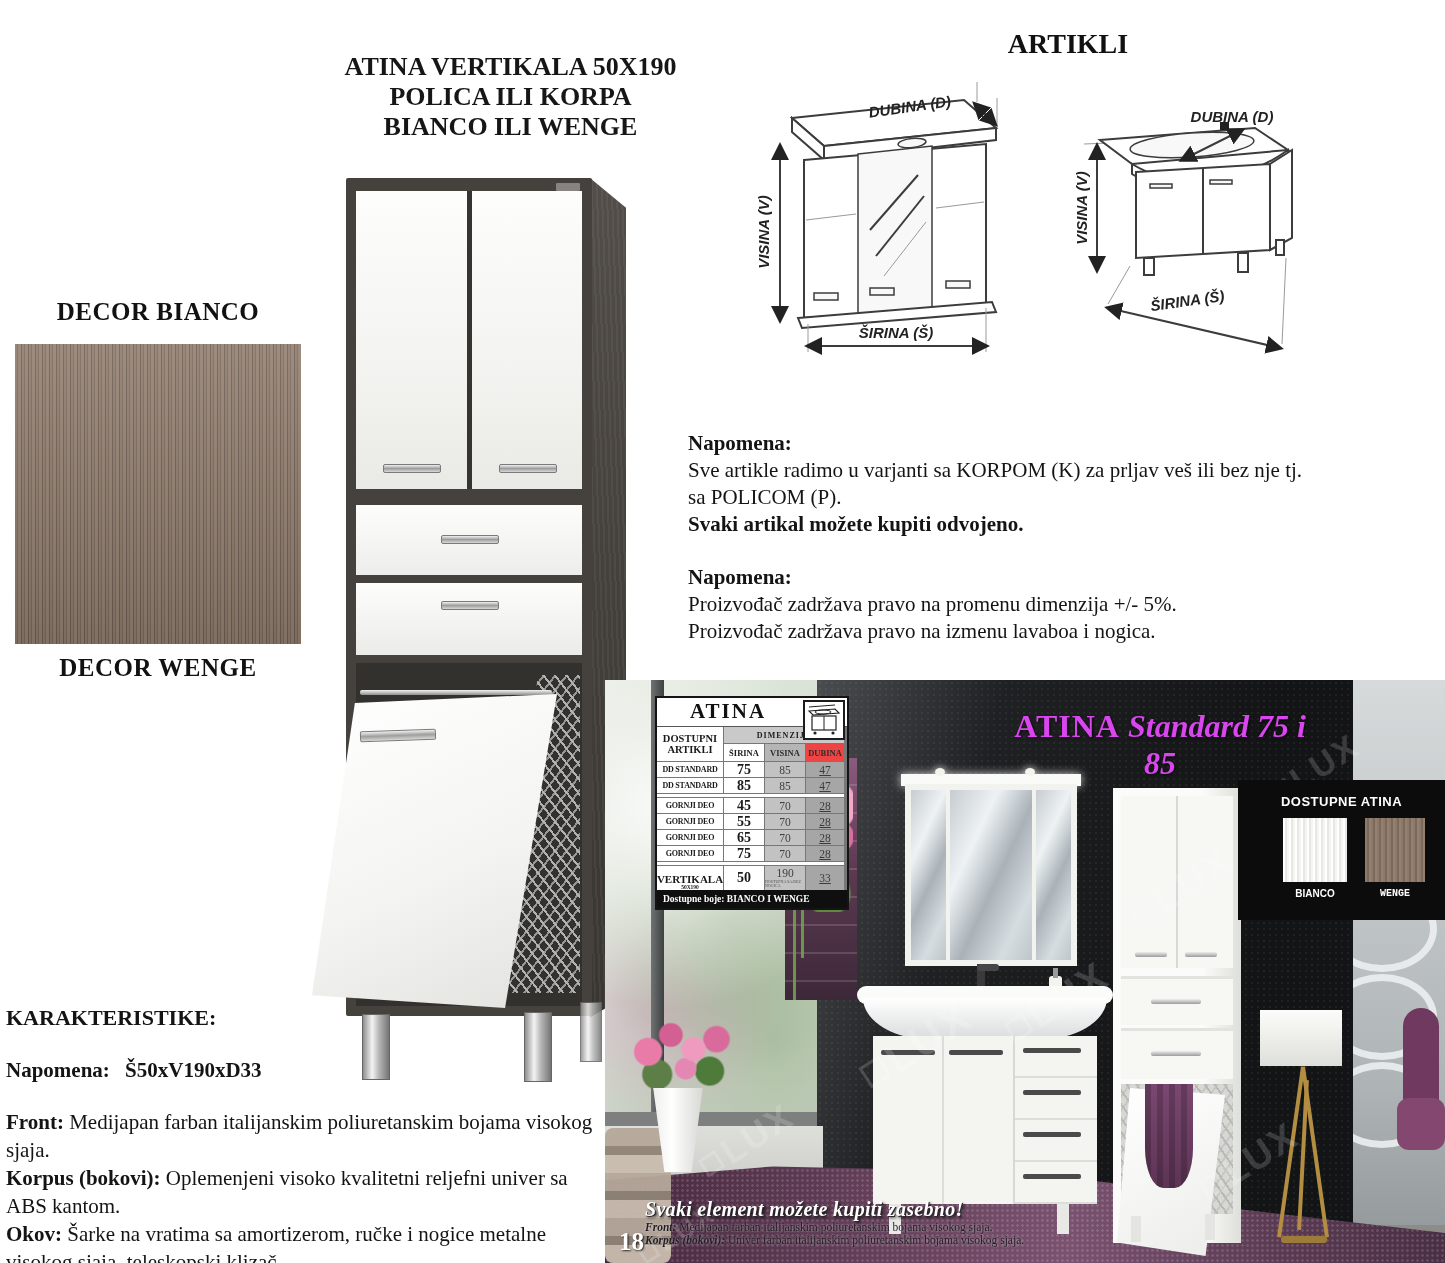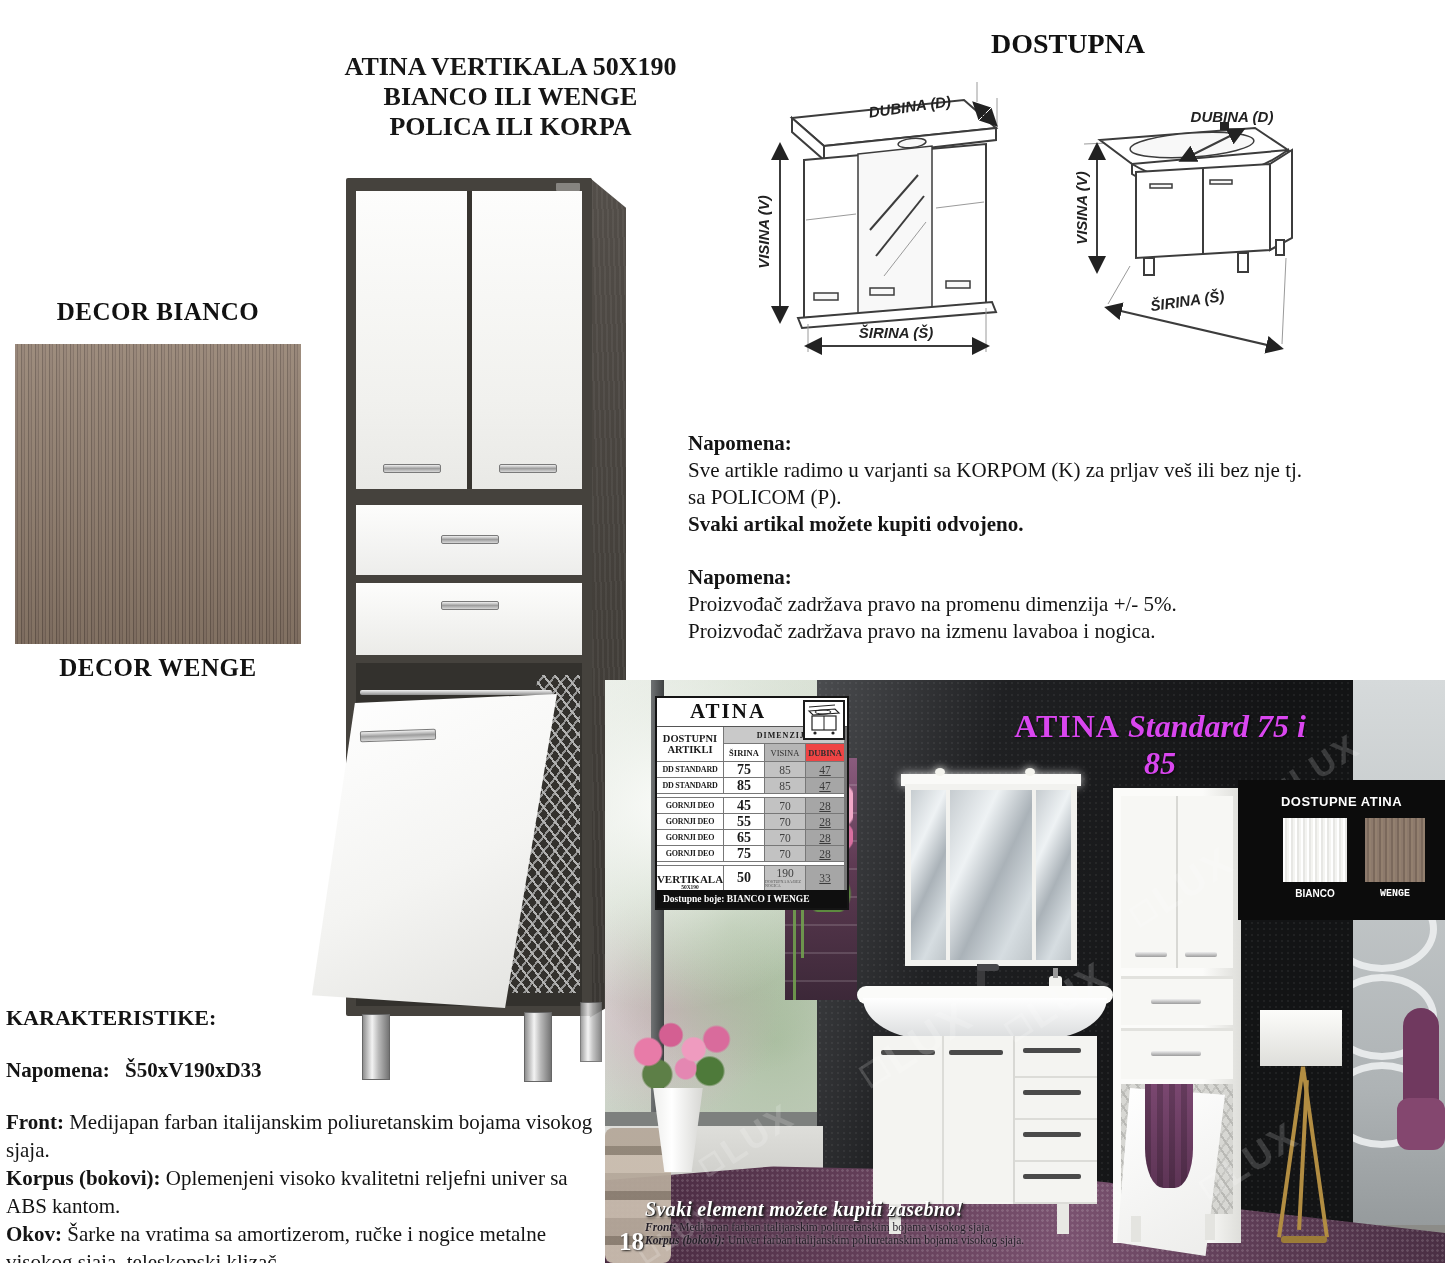--- a/index.html
+++ b/index.html
@@ -203,21 +203,21 @@
     font-weight:bold;font-size:21px;letter-spacing:2px;color:#111;}
   .pt-icon{position:absolute;right:2px;top:2px;width:42px;height:40px;background:#fff;
     border:2px solid #1c1c1c;box-sizing:border-box;z-index:3;}
   .pt-grid{display:grid;grid-template-columns:66px 40px 40px 38px;
     grid-template-rows:16px 17px 15px 15px 3px 15px 15px 15px 15px 3px 24px;gap:1px;background:#777;}
   .tc{display:flex;align-items:center;justify-content:center;background:#fff;overflow:hidden;}
   .tc-name{font-weight:bold;font-size:8px;letter-spacing:-.2px;}
   .tc-art{grid-row:1/3;flex-direction:column;font-weight:bold;font-size:10.5px;line-height:1.05;text-align:center;}
   .tc-dimh{grid-column:2/5;background:#c9c9c9;font-weight:bold;font-size:8px;letter-spacing:1px;}
   .tc-s-h{font-weight:bold;font-size:8.5px;}
-  .tc-v-h{background:#b5b5b5;font-weight:normal;font-size:8.5px;color:#2e2e2e;}
+  .tc-v-h{background:#b5b5b5;font-weight:bold;font-size:8.5px;color:#2e2e2e;}
   .tc-d-h{background:#ef4444;font-weight:bold;font-size:8.5px;color:#2e2e2e;}
   .tc-s{font-weight:bold;font-size:14px;}
   .tc-v{background:#c2c2c2;font-size:11.5px;color:#3f3f3f;}
   .tc-d{background:#a6a6a6;font-size:11.5px;color:#3b3b3b;text-decoration:underline;}
   .tc-sep{grid-column:1/5;background:#ffffff;}
   .tc-vert{flex-direction:column;line-height:1;justify-content:flex-end;}
   .tc-vert .big{font-weight:bold;font-size:11px;}
   .tc-vert .sub{font-size:5.5px;font-weight:bold;}
   .tc-vnote{flex-direction:column;line-height:1;}
   .tc-vnote .note{font-size:4px;color:#555;}
@@ -260,22 +260,22 @@
 
 <div class="page">
 
   <div class="swatch sw-bianco"></div>
   <div class="decor-label" style="top:298px;">DECOR BIANCO</div>
   <div class="swatch sw-wenge"></div>
   <div class="decor-label" style="top:654px;">DECOR WENGE</div>
 
   <div class="main-title">
     <div>ATINA VERTIKALA 50X190</div>
+    <div>POLICA ILI KORPA</div>
     <div>BIANCO ILI WENGE</div>
-    <div>POLICA ILI KORPA</div>
   </div>
 
   <div class="cab">
     <div class="cab-side"></div>
     <div class="cab-front">
       <div class="cab-brand"></div>
       <div class="cab-doors">
         <div class="cab-door">
             <div class="handle"></div>
           </div>
@@ -295,21 +295,21 @@
     </div>
     <div class="cab-rim"></div>
     <div class="cab-tilt">
       <div class="handle"></div>
     </div>
     <div class="leg leg3"></div>
     <div class="leg leg1"></div>
     <div class="leg leg2"></div>
   </div>
 
-  <div class="legend-title">DOSTUPNA</div>
+  <div class="legend-title">ARTIKLI</div>
 
   <svg class="diag" style="position:absolute;left:750px;top:80px;" width="260" height="278" viewBox="0 0 260 278">
     <defs>
       <marker id="ah1" markerWidth="9" markerHeight="9" refX="7" refY="4.5" orient="auto-start-reverse">
         <path d="M0,0 L9,4.5 L0,9 z" fill="#222"></path>
       </marker>
     </defs>
     <line class="thin" x1="227" y1="2" x2="227" y2="22"></line>
     <line class="thin" x1="247" y1="18" x2="247" y2="48"></line>
     <polygon class="face" points="42,38 214,20 246,48 74,66"></polygon>

